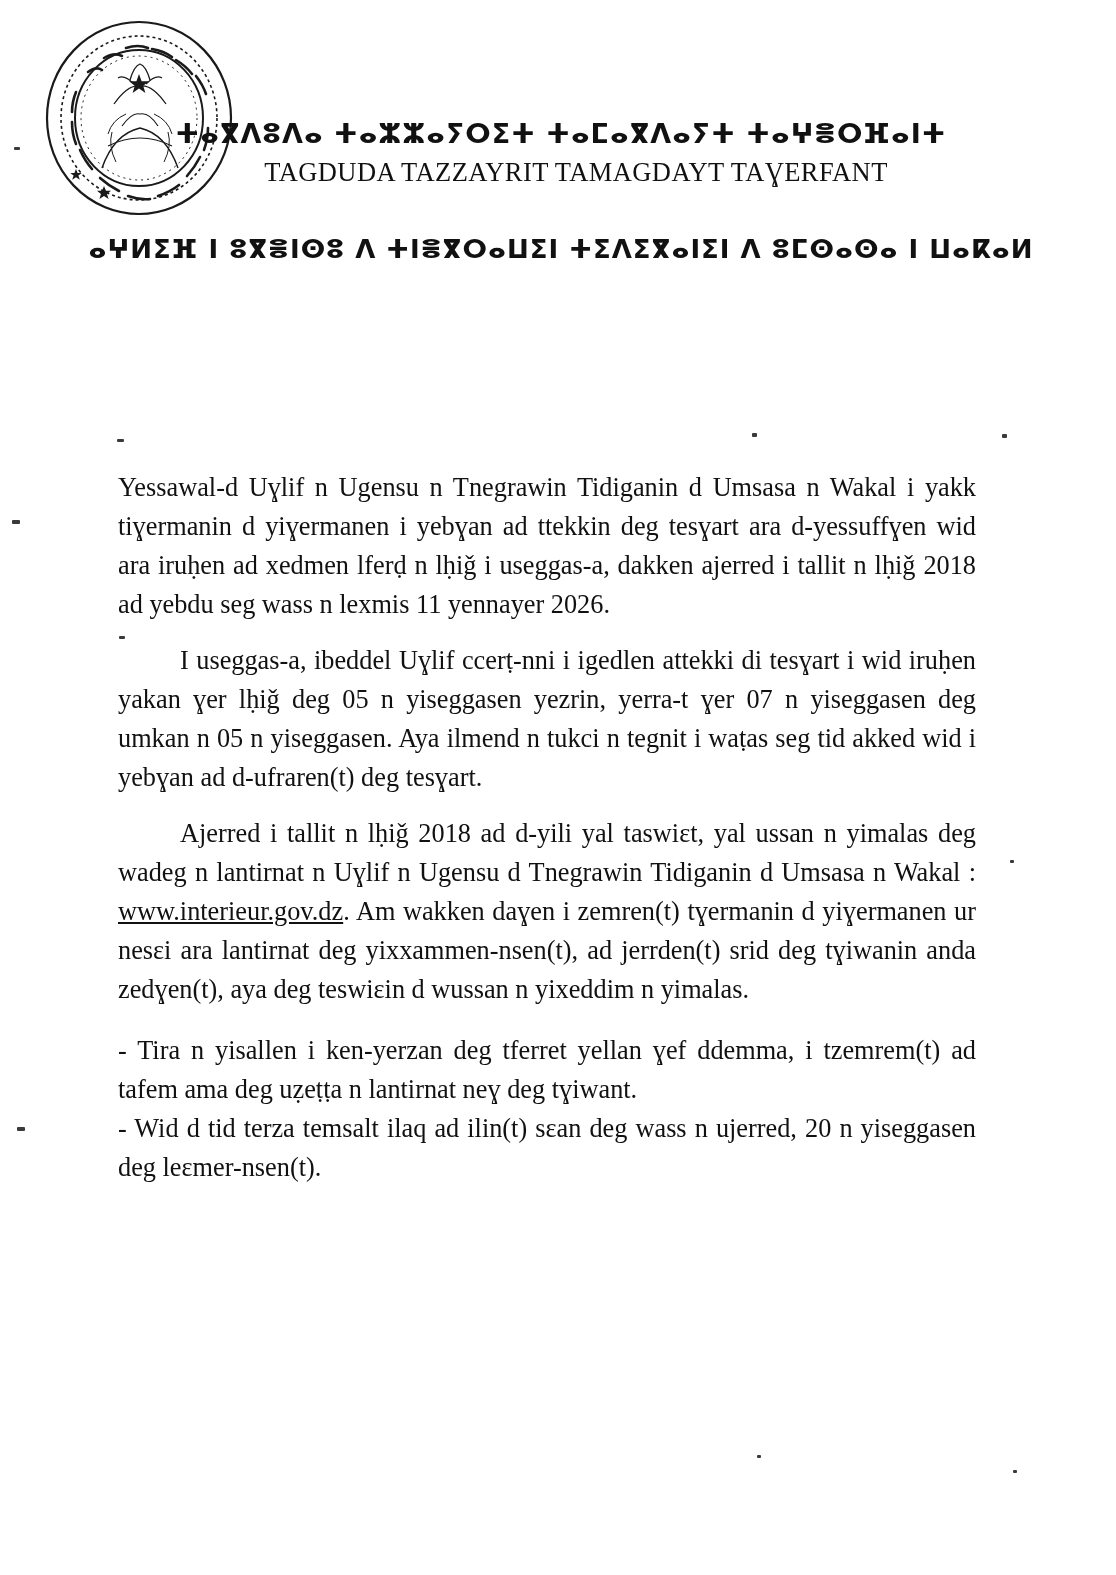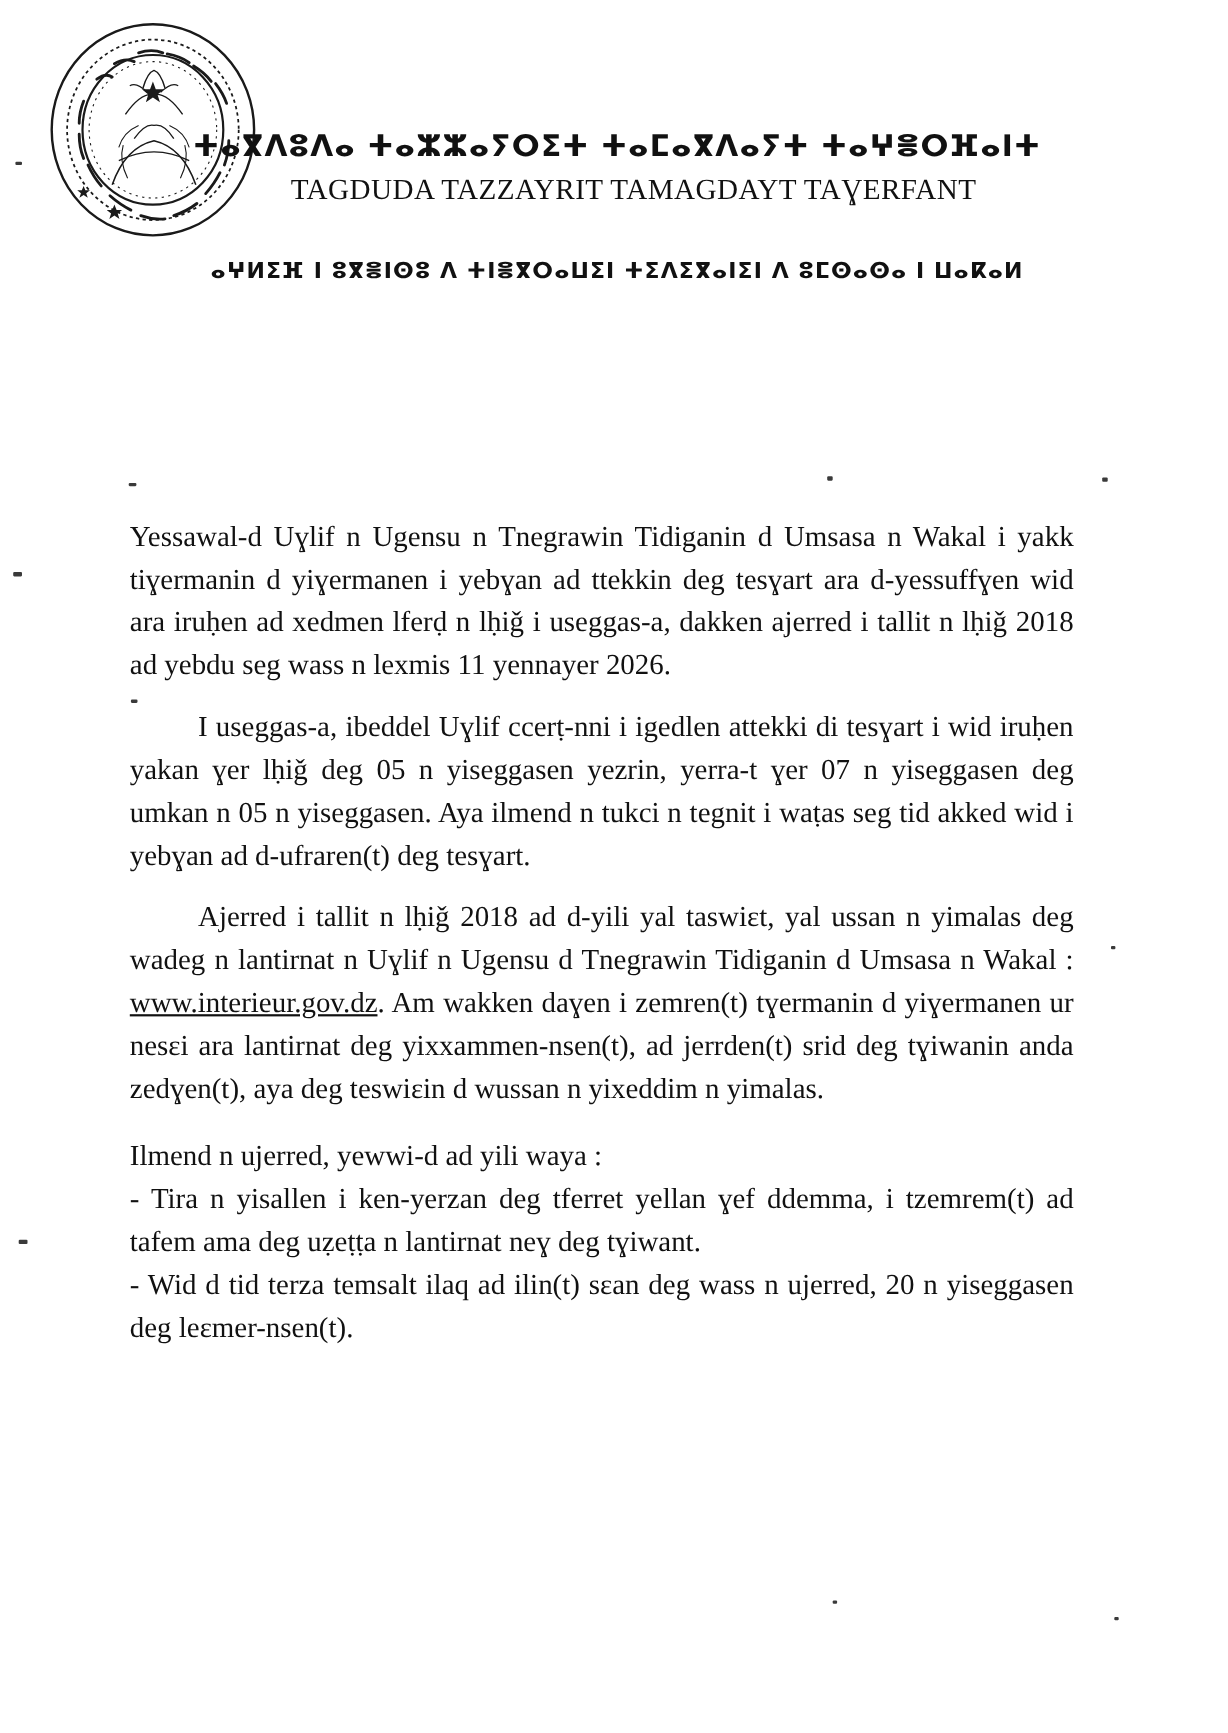--- a/index.html
+++ b/index.html
@@ -49,21 +49,21 @@
   }
   .tif-line {
     font-family: "DejaVu Sans", sans-serif;
     font-size: 28px;
     letter-spacing: 1px;
     line-height: 1.2;
     white-space: nowrap;
     font-weight: 600;
   }
   .tif-line-1 { font-size: 27px; padding-left: 6px; }
-  .tif-line-2 { font-size: 20px; margin-top: 44px; padding-left: 6px; }
+  .tif-line-2 { font-size: 26px; margin-top: 44px; padding-left: 6px; }
   .lat-line {
     font-family: "Liberation Serif", serif;
     font-size: 26.5px;
     letter-spacing: 0.4px;
     line-height: 1.25;
     margin-top: 6px;
     white-space: nowrap;
   }
   .lat-line-1 { padding-left: 36px; }
   .lat-line-2 { font-size: 26px; padding-left: 4px; }
@@ -192,20 +192,19 @@
 
   <div class="body">
 
     <p class="para first">Yessawal-d Uɣlif n Ugensu n Tnegrawin Tidiganin d Umsasa n Wakal i yakk tiɣermanin d yiɣermanen i yebɣan ad ttekkin deg tesɣart ara d-yessuffɣen wid ara iruḥen ad xedmen lferḍ n lḥiǧ i useggas-a, dakken ajerred i tallit n lḥiǧ 2018 ad yebdu seg wass n lexmis 11 yennayer 2026.</p>
 
     <p class="para indent">I useggas-a, ibeddel Uɣlif ccerṭ-nni i igedlen attekki di tesɣart i wid iruḥen yakan ɣer lḥiǧ deg 05 n yiseggasen yezrin, yerra-t ɣer 07 n yiseggasen deg umkan n 05 n yiseggasen. Aya ilmend n tukci n tegnit i waṭas seg tid akked wid i yebɣan ad d-ufraren(t) deg tesɣart.</p>
 
     <p class="para indent"><span>Ajerred i tallit n lḥiǧ 2018 ad d-yili yal taswiɛt, yal ussan n yimalas deg wadeg n lantirnat n Uɣlif n Ugensu d Tnegrawin Tidiganin d Umsasa n Wakal : </span><a href="#" class="url">www.interieur.gov.dz</a><span>. Am wakken daɣen i zemren(t) tɣermanin d yiɣermanen ur nesɛi ara lantirnat deg yixxammen-nsen(t), ad jerrden(t) srid deg tɣiwanin anda zedɣen(t), aya deg teswiɛin d wussan n yixeddim n yimalas.</span></p>
 
     <div class="block-lines" style="margin-top:22px;">
-      <p class="ln noj">Ilmend n ujerred, yewwi-d ad yili waya :</p>
       <p class="ln">- Tira n yisallen i ken-yerzan deg tferret yellan ɣef ddemma, i tzemrem(t) ad tafem ama deg uẓeṭṭa n lantirnat neɣ deg tɣiwant.</p>
       <p class="ln">- Wid d tid terza temsalt ilaq ad ilin(t) sɛan deg wass n ujerred, 20 n yiseggasen deg leɛmer-nsen(t).</p>
     </div>
 
   </div>
 
 </div>
 
 </body></html>

